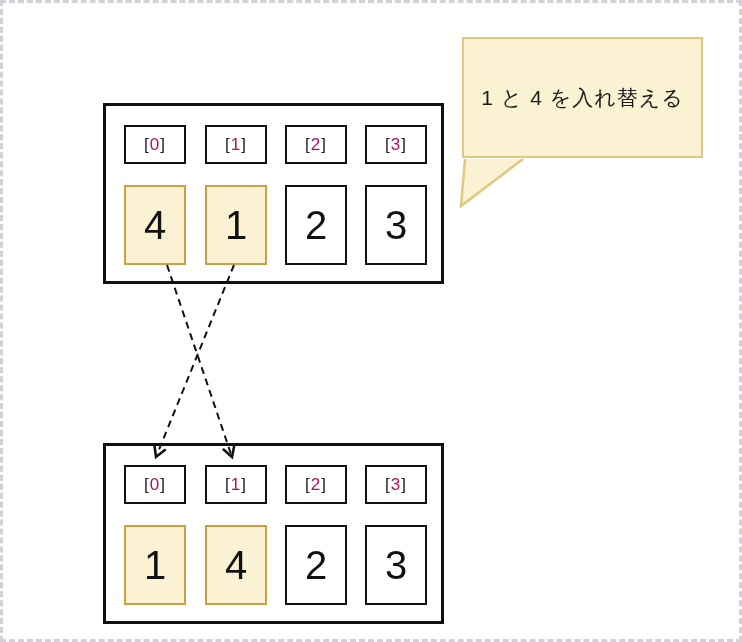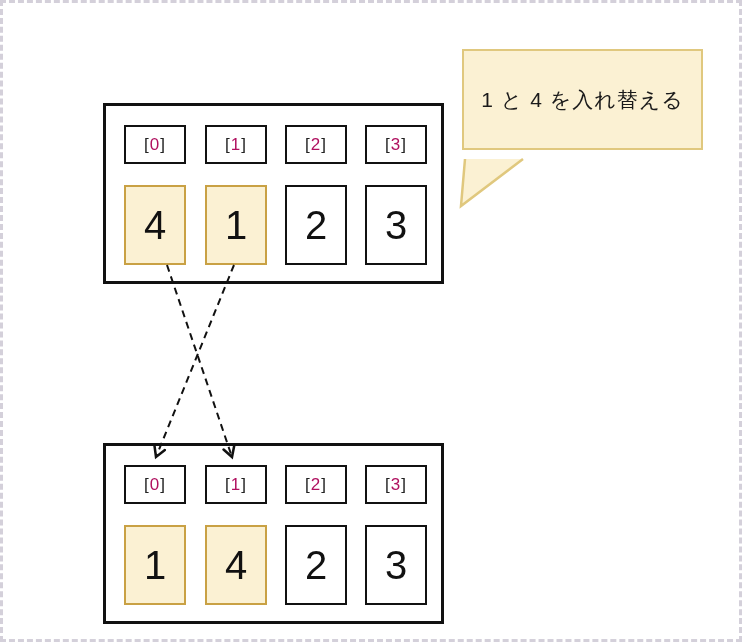--- a/index.html
+++ b/index.html
@@ -65,23 +65,23 @@
   .c1 { left: 99px;  }
   .c2 { left: 179px; }
   .c3 { left: 259px; }
 
   .ixd { color: var(--index_digit, #b0105f); }
   .br  { color: #222222; }
 
   .bubble {
     position: absolute;
     left: 459px;
-    top: 46px;
+    top: 34px;
     width: 241px;
-    height: 101px;
+    height: 121px;
     box-sizing: border-box;
     border: 2.5px solid var(--bubble_border, #e0c87e);
     background: var(--bubble_fill, #fbf1d3);
     display: flex;
     align-items: center;
     justify-content: center;
     font-size: 21px;
     color: #1a1a1a;
     letter-spacing: 1px;
     white-space: nowrap;

